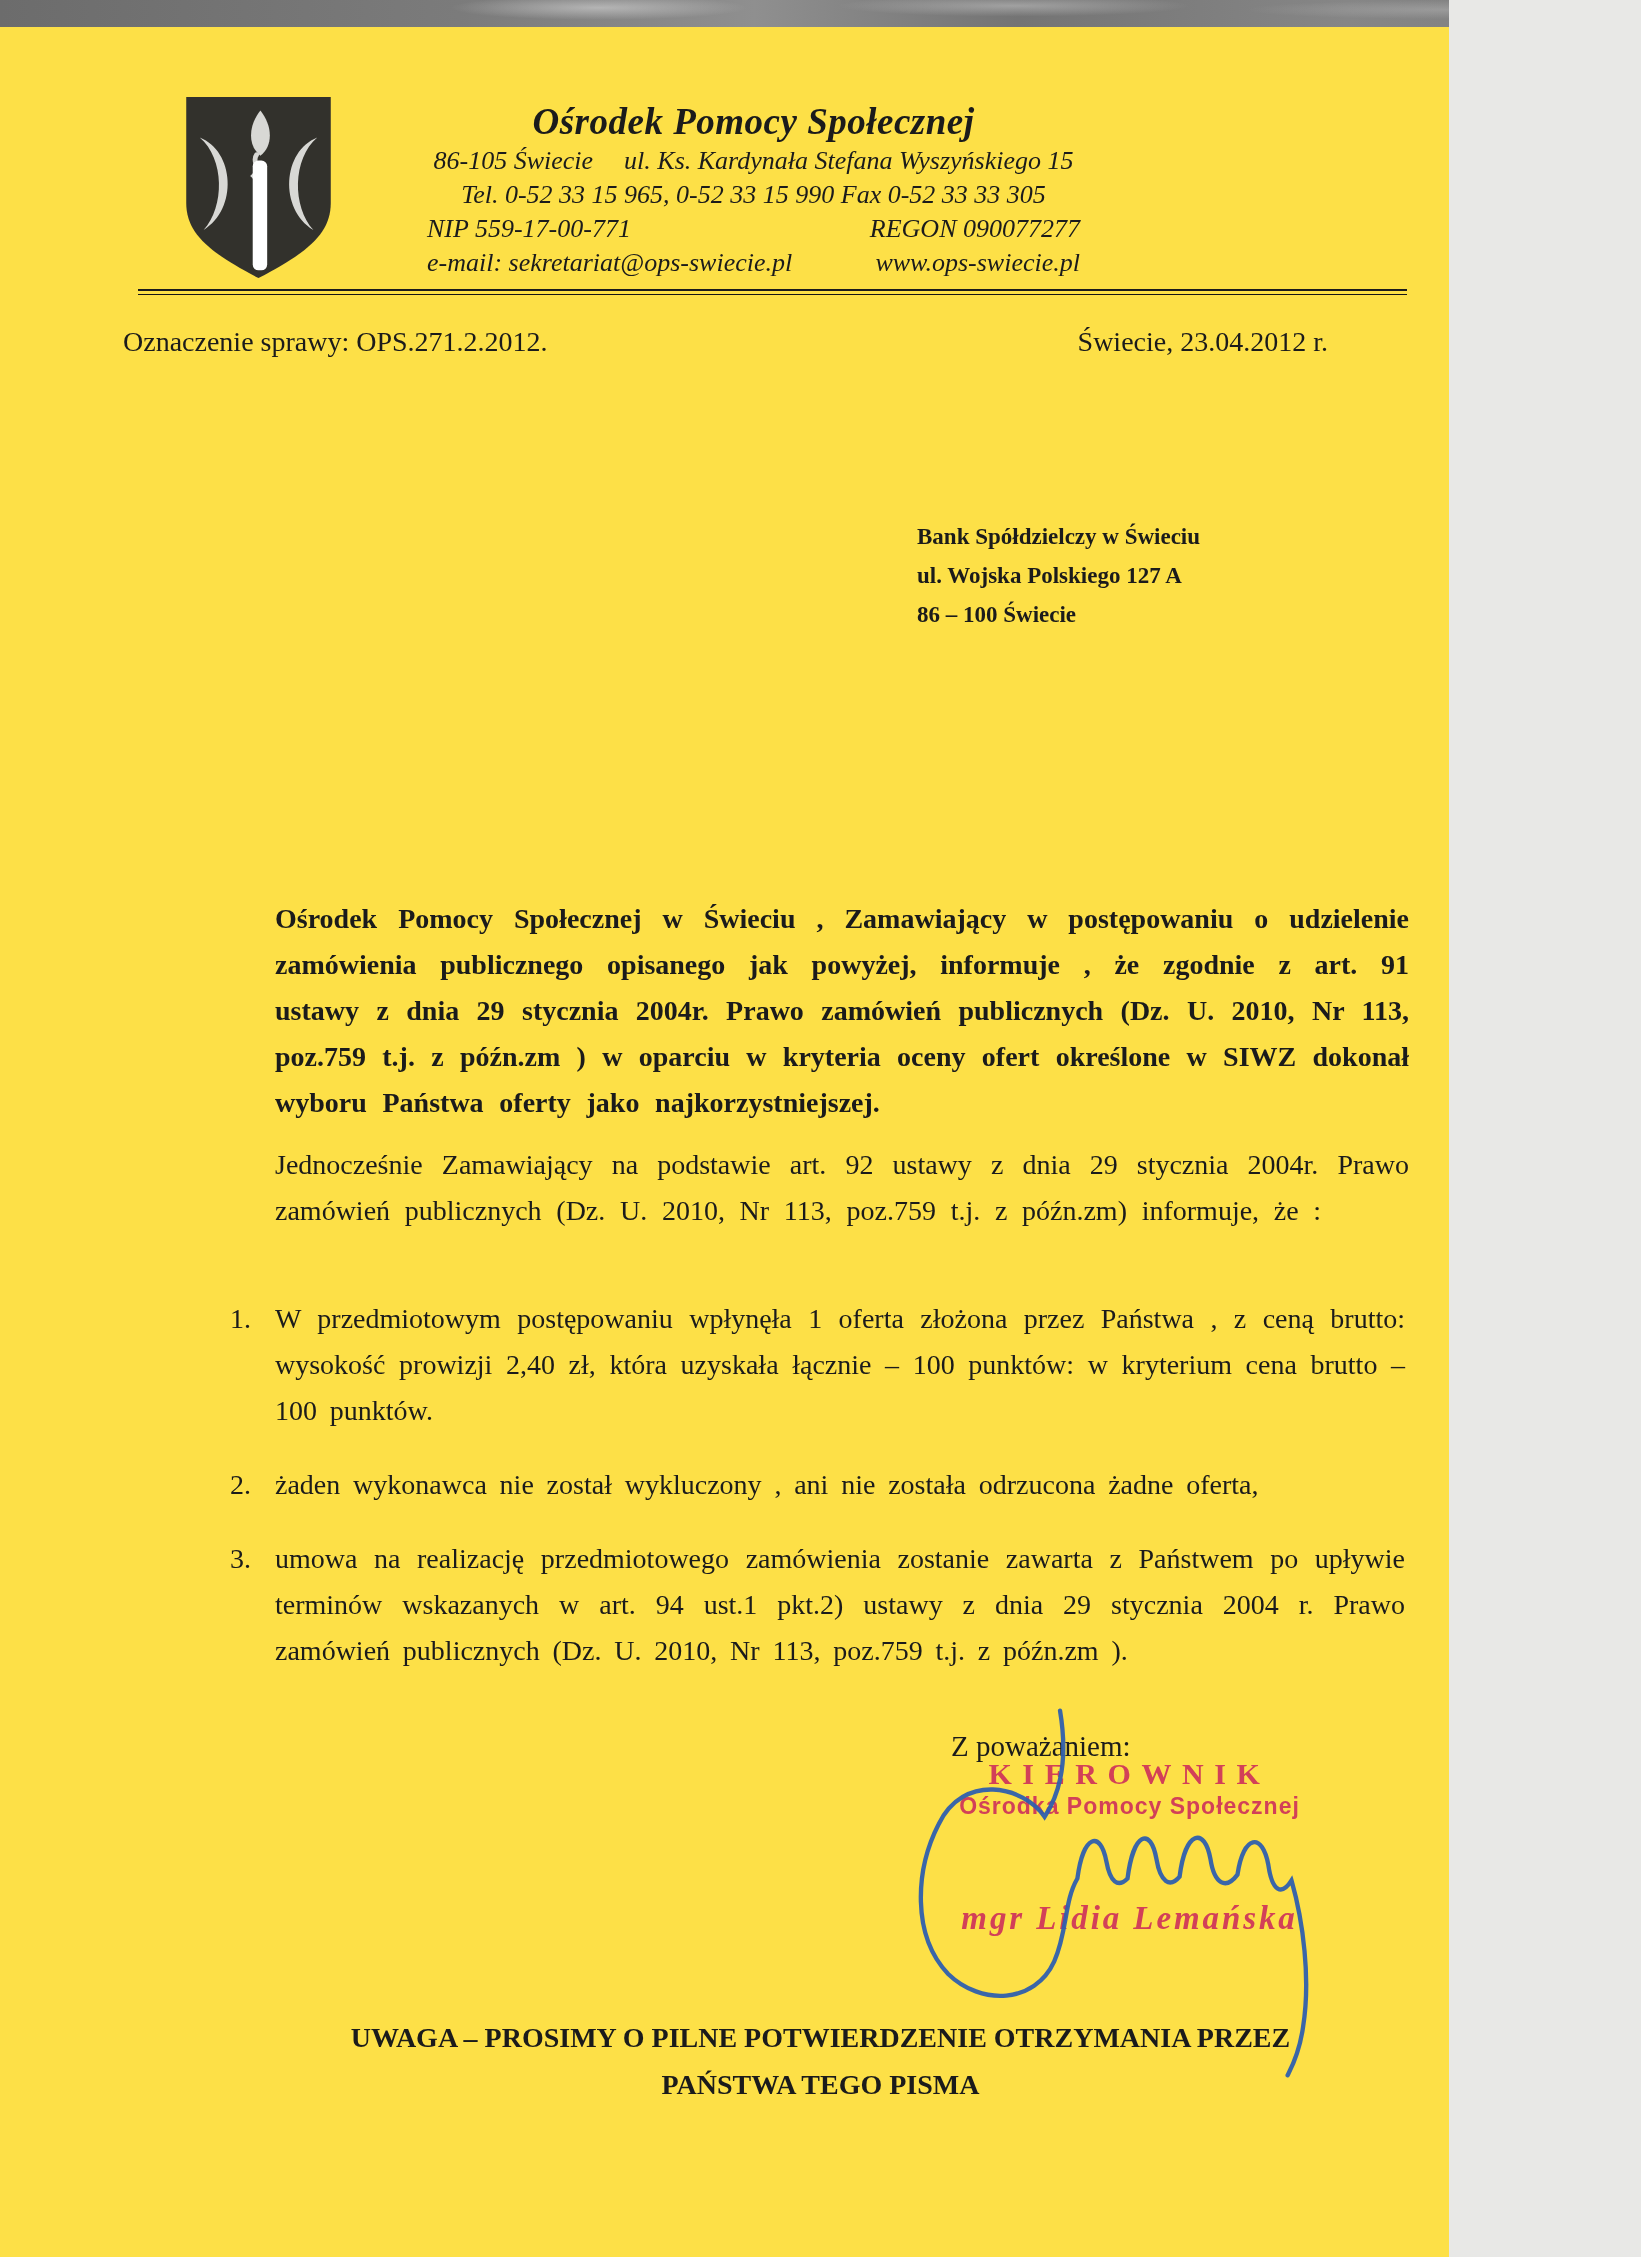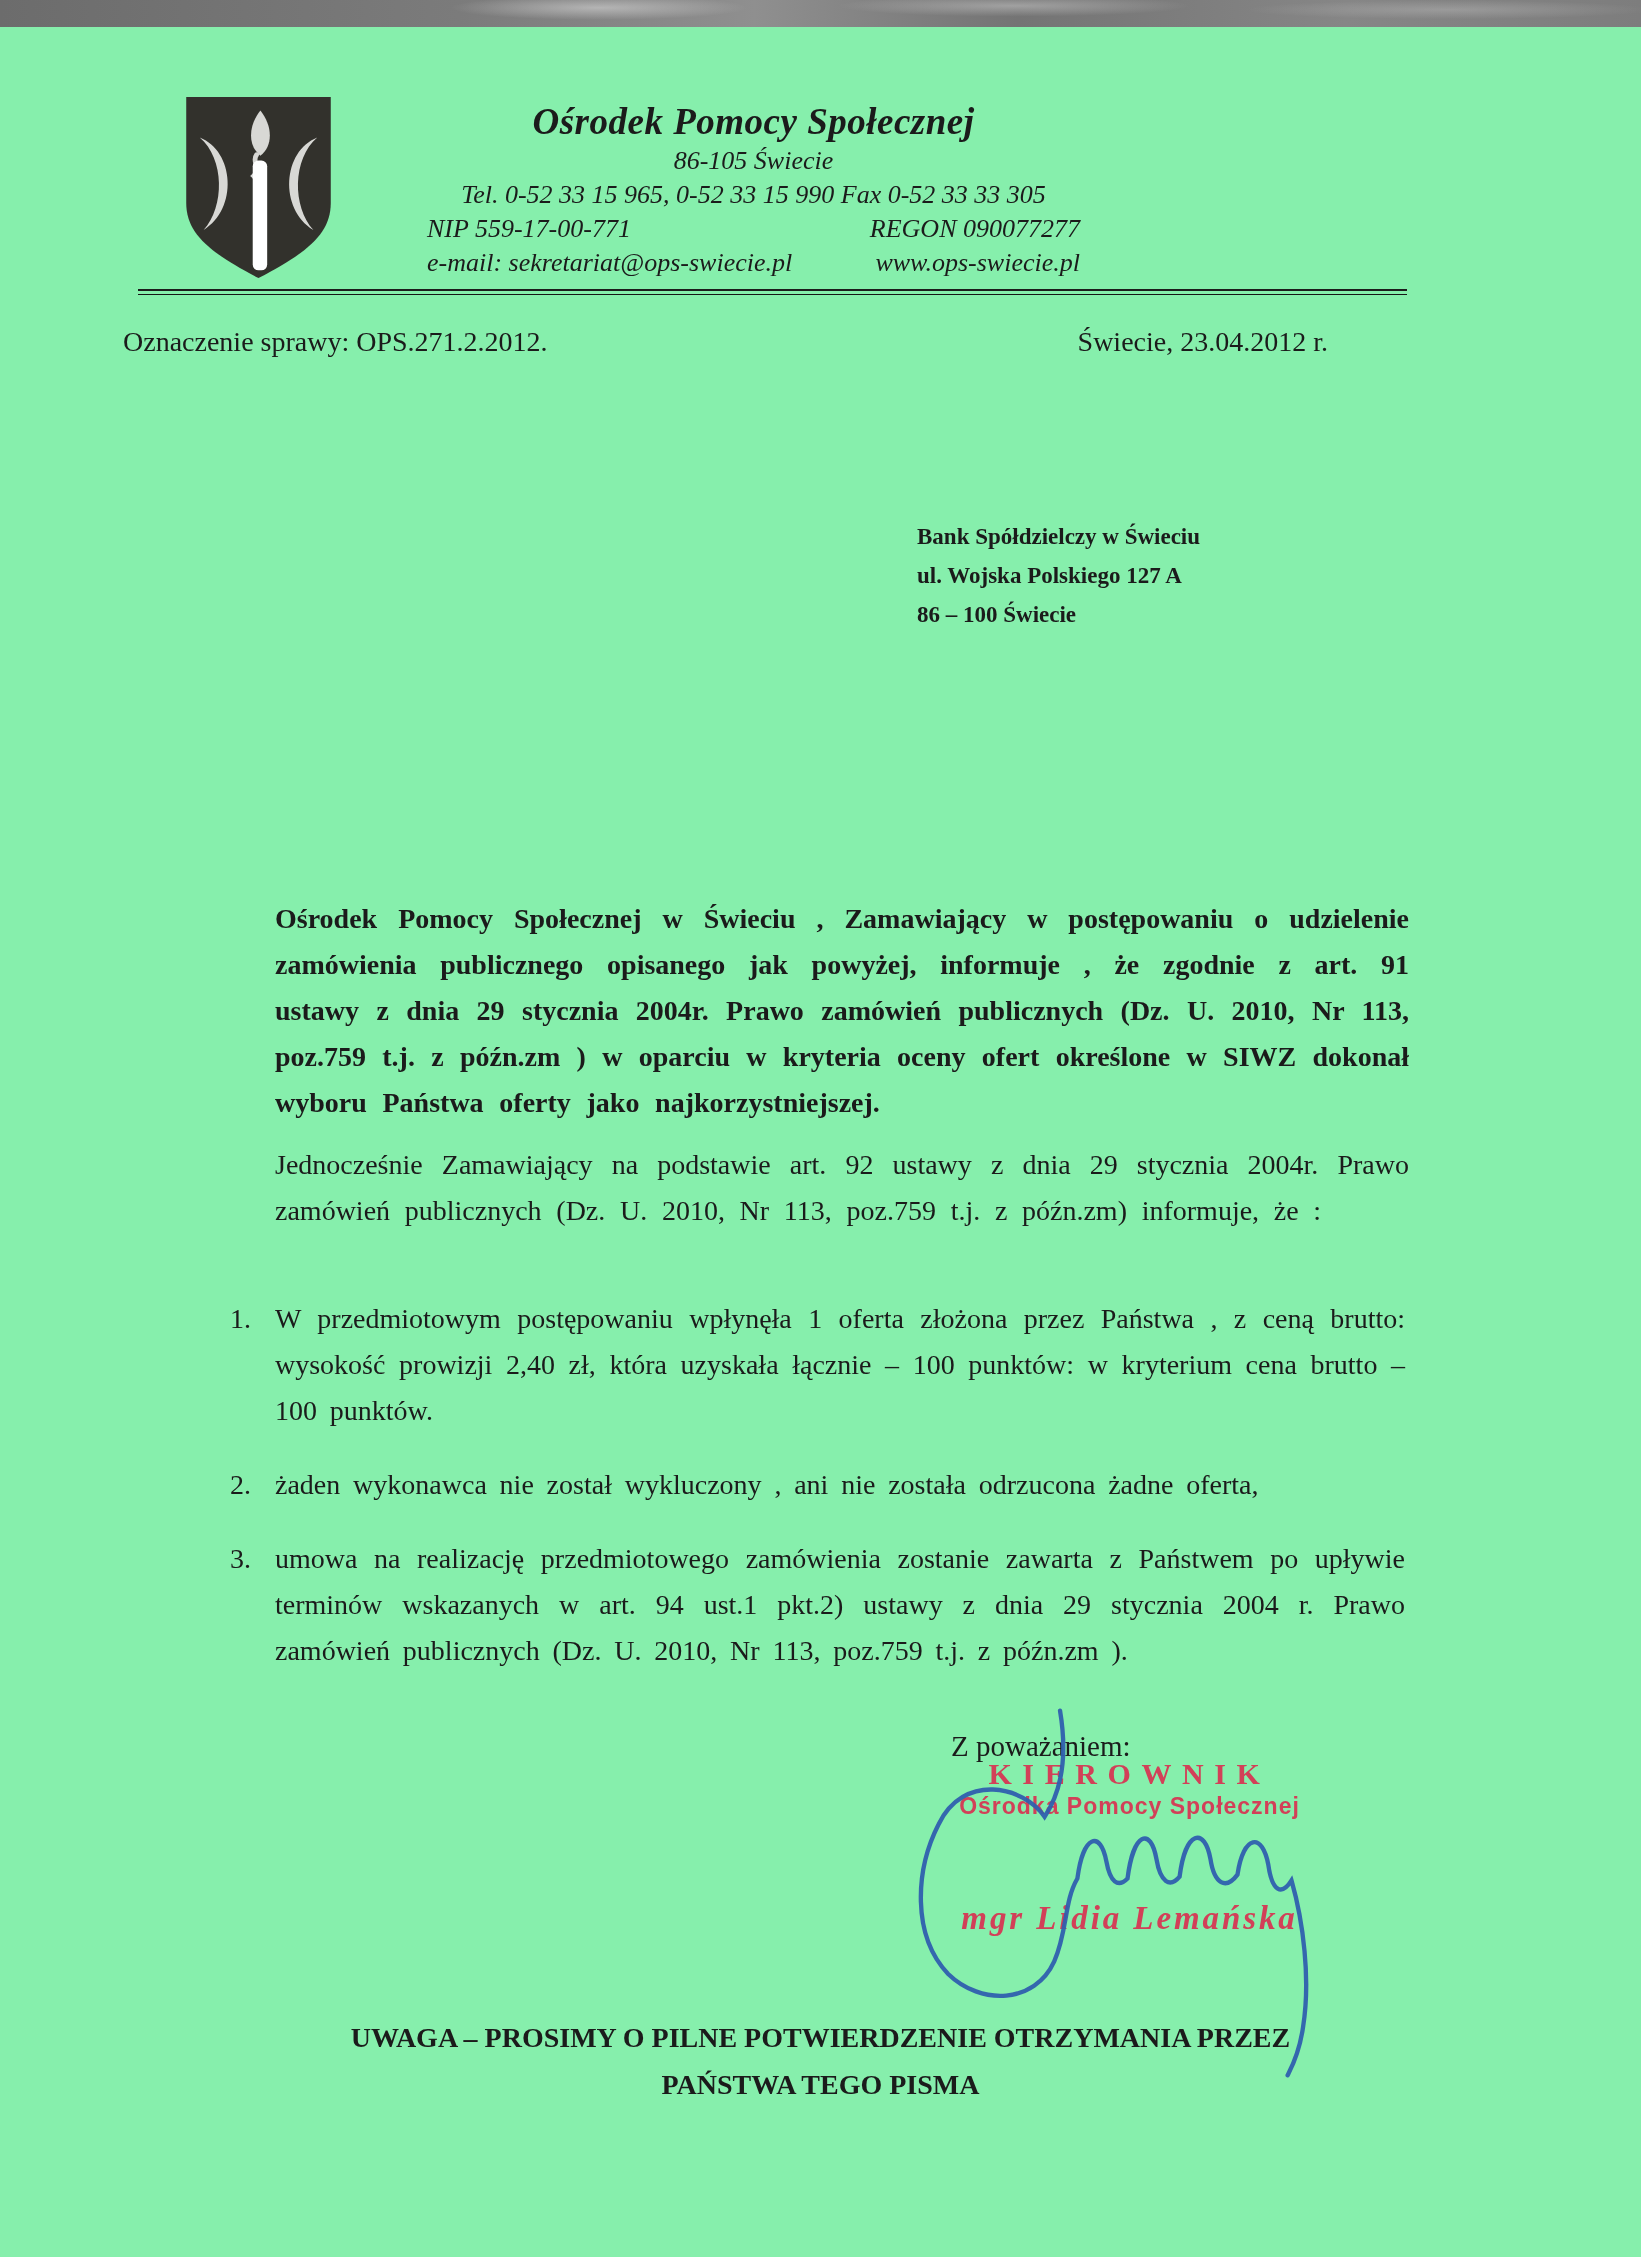--- a/index.html
+++ b/index.html
@@ -1,19 +1,19 @@
 <!DOCTYPE html>
 <html><head>
 <meta charset="utf-8">
 <style>
   html,body{margin:0;padding:0;background:#e8e8e6;}
   .page{
     position:relative;
-    width:1641px;height:2257px;
-    background:#86efac;
+    width:1449px;height:2257px;
+    background:#fde047;
     font-family:"Liberation Serif", serif;
     color:#1b1b1b;
     overflow:hidden;
   }
   
   .scan-band{
     position:absolute;left:0;top:0;width:1641px;height:27px;
     background:
       radial-gradient(ellipse 212px 17.4px at 599px 7.7px, rgba(220,220,220,.55), rgba(220,220,220,0) 70%),
       radial-gradient(ellipse 251px 15.4px at 1014px 5.8px, rgba(205,205,205,.5), rgba(205,205,205,0) 70%),
@@ -82,20 +82,21 @@
     <path d="M140 44 C104 58 100 118 136 140 C114 116 114 66 140 44 Z" fill="#d8d8d5"></path>
     <path d="M81 16 C93 31 95 52 81 63 C67 52 69 31 81 16 Z" fill="#d8d8d5"></path>
     <path d="M77 62 C71 70 83 75 74 84 C80 89 76 95 77 100" stroke="#d8d8d5" stroke-width="5" fill="none" stroke-linecap="round"></path>
     <rect x="73" y="68" width="15" height="114" rx="6" fill="#ffffff"></rect>
   </svg>
 
   <div class="hdr">
     <div class="org">Ośrodek Pomocy Społecznej</div>
     <div class="line addr">
       <span>86-105 Świecie</span>
+      <span>ul. Ks. Kardynała Stefana Wyszyńskiego 15</span>
     </div>
     <div class="line">Tel. 0-52 33 15 965,  0-52 33 15 990  Fax 0-52 33 33 305</div>
     <div class="line cols">
       <span>NIP 559-17-00-771</span>
       <span>REGON 090077277</span>
     </div>
     <div class="line cols">
       <span>e-mail: sekretariat@ops-swiecie.pl</span>
       <span>www.ops-swiecie.pl</span>
     </div>

